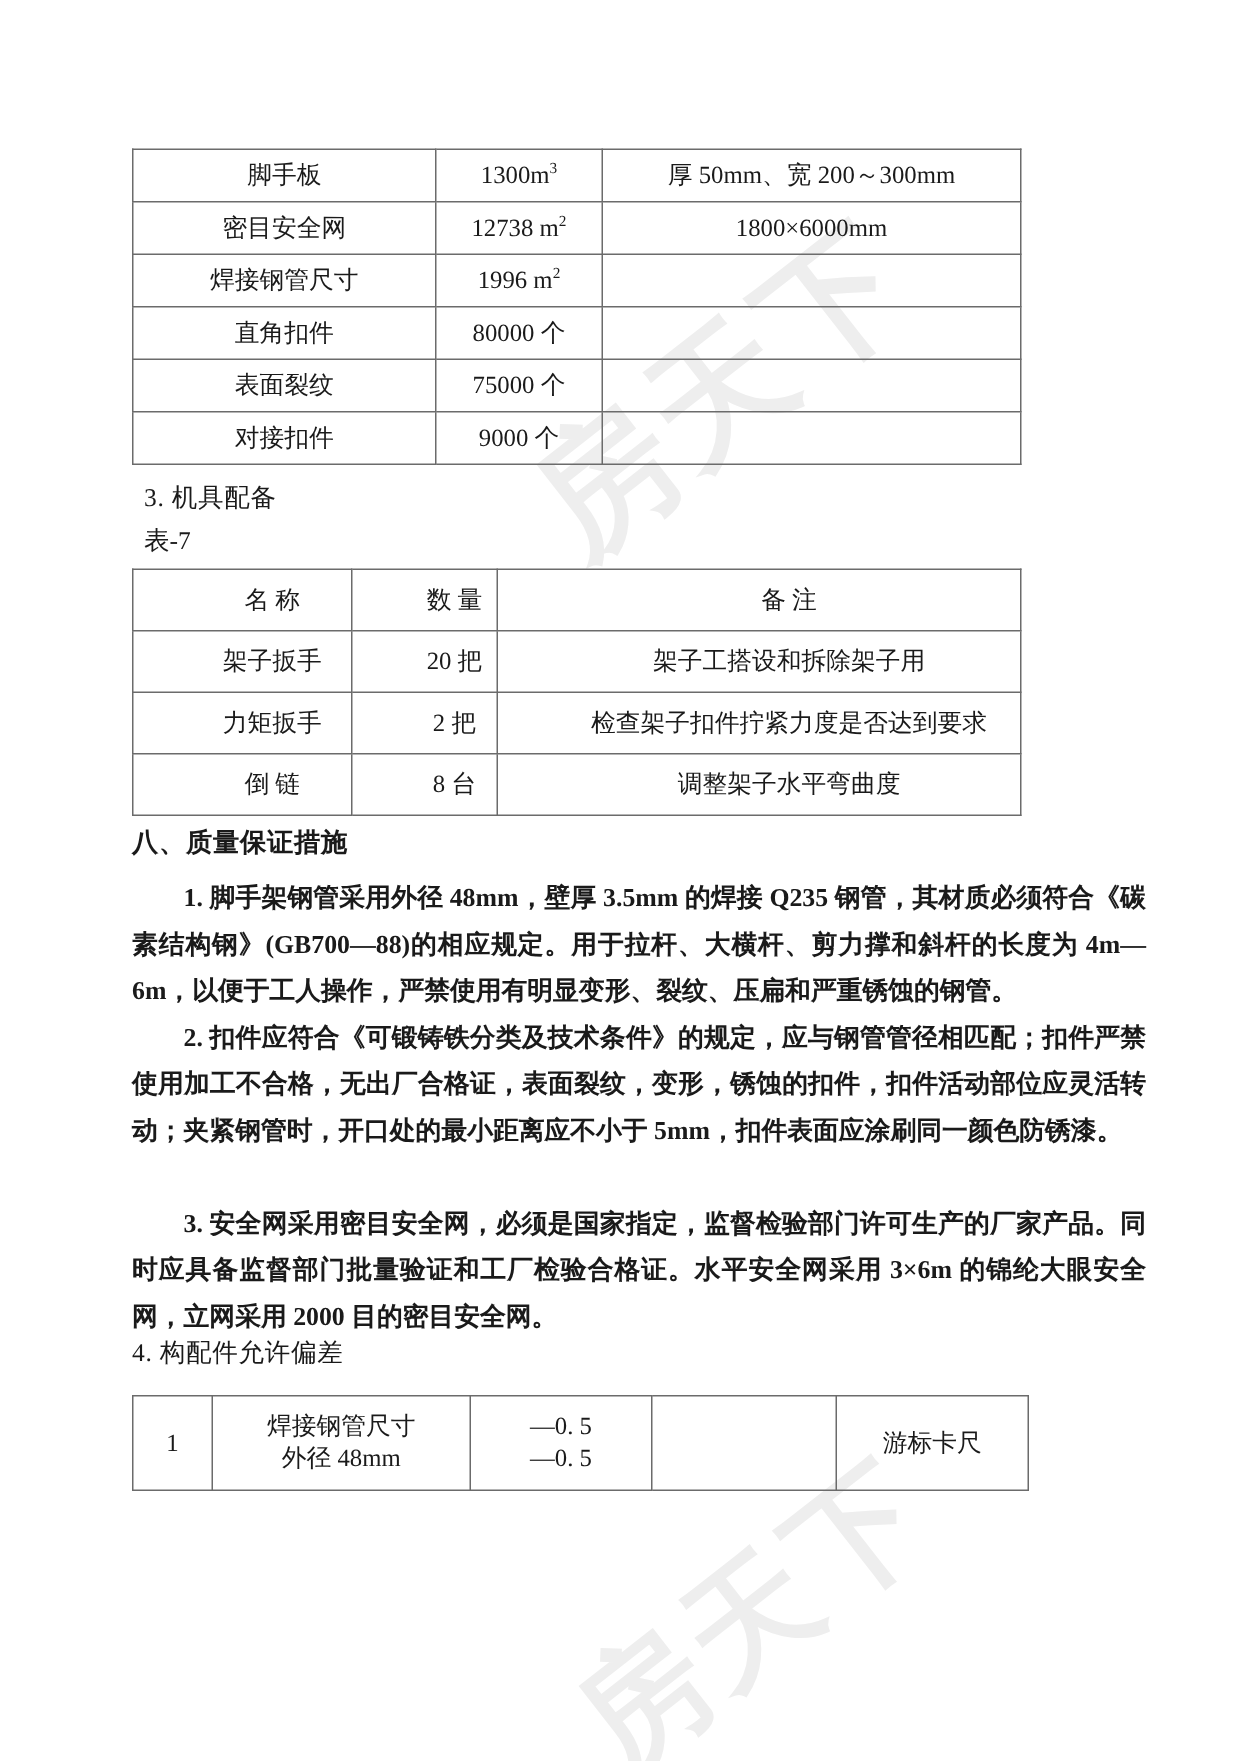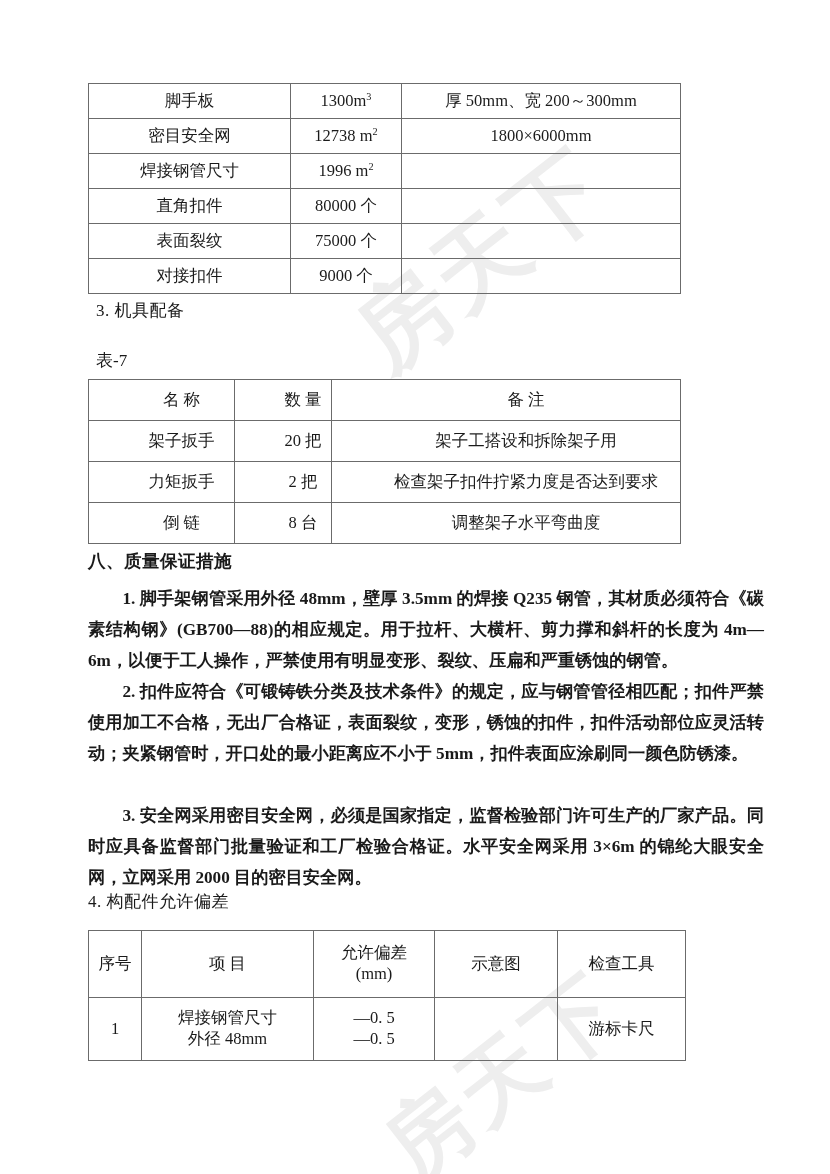--- a/index.html
+++ b/index.html
@@ -68,21 +68,21 @@
     vertical-align: middle;
     font-size: 16.5px;
     line-height: 1.25;
     padding: 5px 4px;
     background: transparent;
   }
 
   
   #table-materials {
     left: 88px;
-    top: 83px;
+    top: 99px;
     width: 592px;
   }
   #table-materials td { height: 24px; }
 
   
   #table-tools {
     left: 88px;
     top: 379px;
     width: 592px;
   }
@@ -177,21 +177,21 @@
         <td></td>
       </tr>
       <tr>
         <td>对接扣件</td>
         <td>9000 个</td>
         <td></td>
       </tr>
     </tbody>
   </table>
 
-  <div class="label-line heading-num" style="top:299px;">3.  机具配备</div>
+  <div class="label-line heading-num" style="top:320px;">3.  机具配备</div>
 
   <div class="label-line" style="top:349px;">表-7</div>
 
   <table class="doc-table" id="table-tools">
     <colgroup>
       <col style="width:146px">
       <col style="width:97px">
       <col style="width:349px">
     </colgroup>
     <tbody>
@@ -230,30 +230,20 @@
 
   <table class="doc-table" id="table-tolerance">
     <colgroup>
       <col style="width:53px">
       <col style="width:172px">
       <col style="width:121px">
       <col style="width:123px">
       <col style="width:128px">
     </colgroup>
     <tbody>
-      <tr>
-        <td class="hdr">序号</td>
-        <td class="hdr">项  目</td>
-        <td class="hdr two-line">
-          <div>允许偏差</div>
-          <div>(mm)</div>
-        </td>
-        <td class="hdr">示意图</td>
-        <td class="hdr">检查工具</td>
-      </tr>
       <tr>
         <td class="body">1</td>
         <td class="body two-line">
           <div>焊接钢管尺寸</div>
           <div>外径 48mm</div>
         </td>
         <td class="body two-line">
           <div>—0. 5</div>
           <div>—0. 5</div>
         </td>

